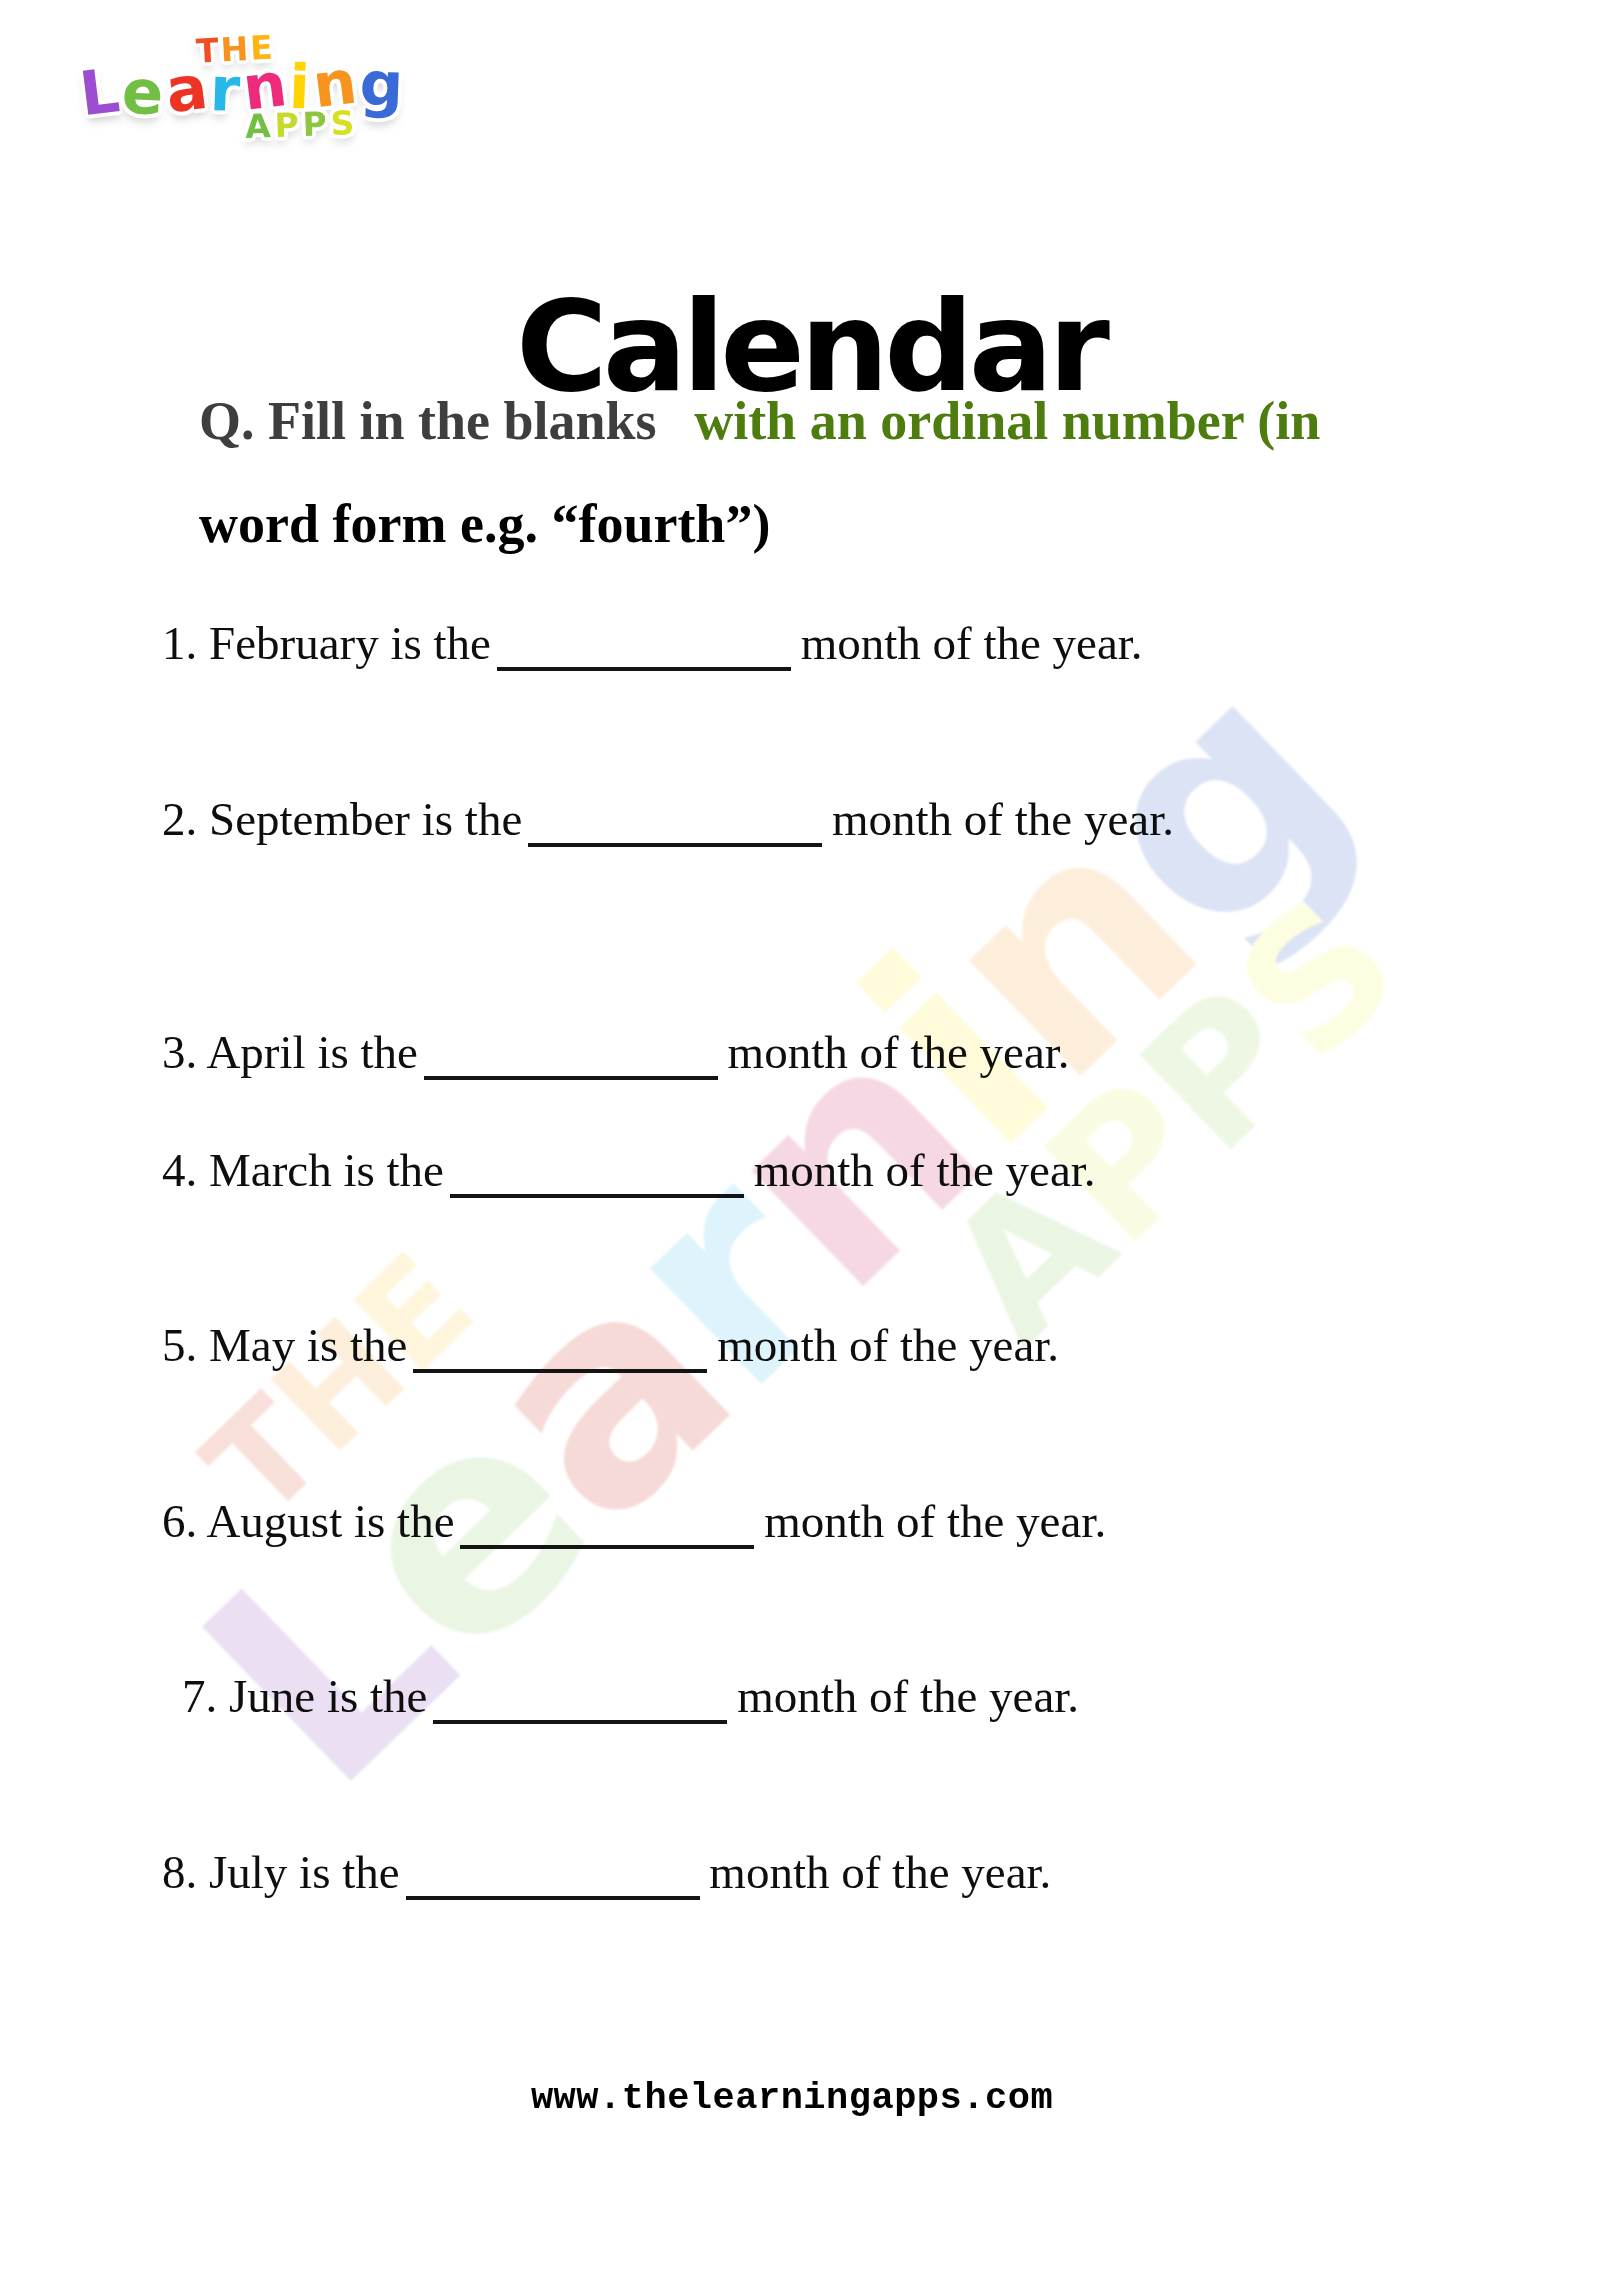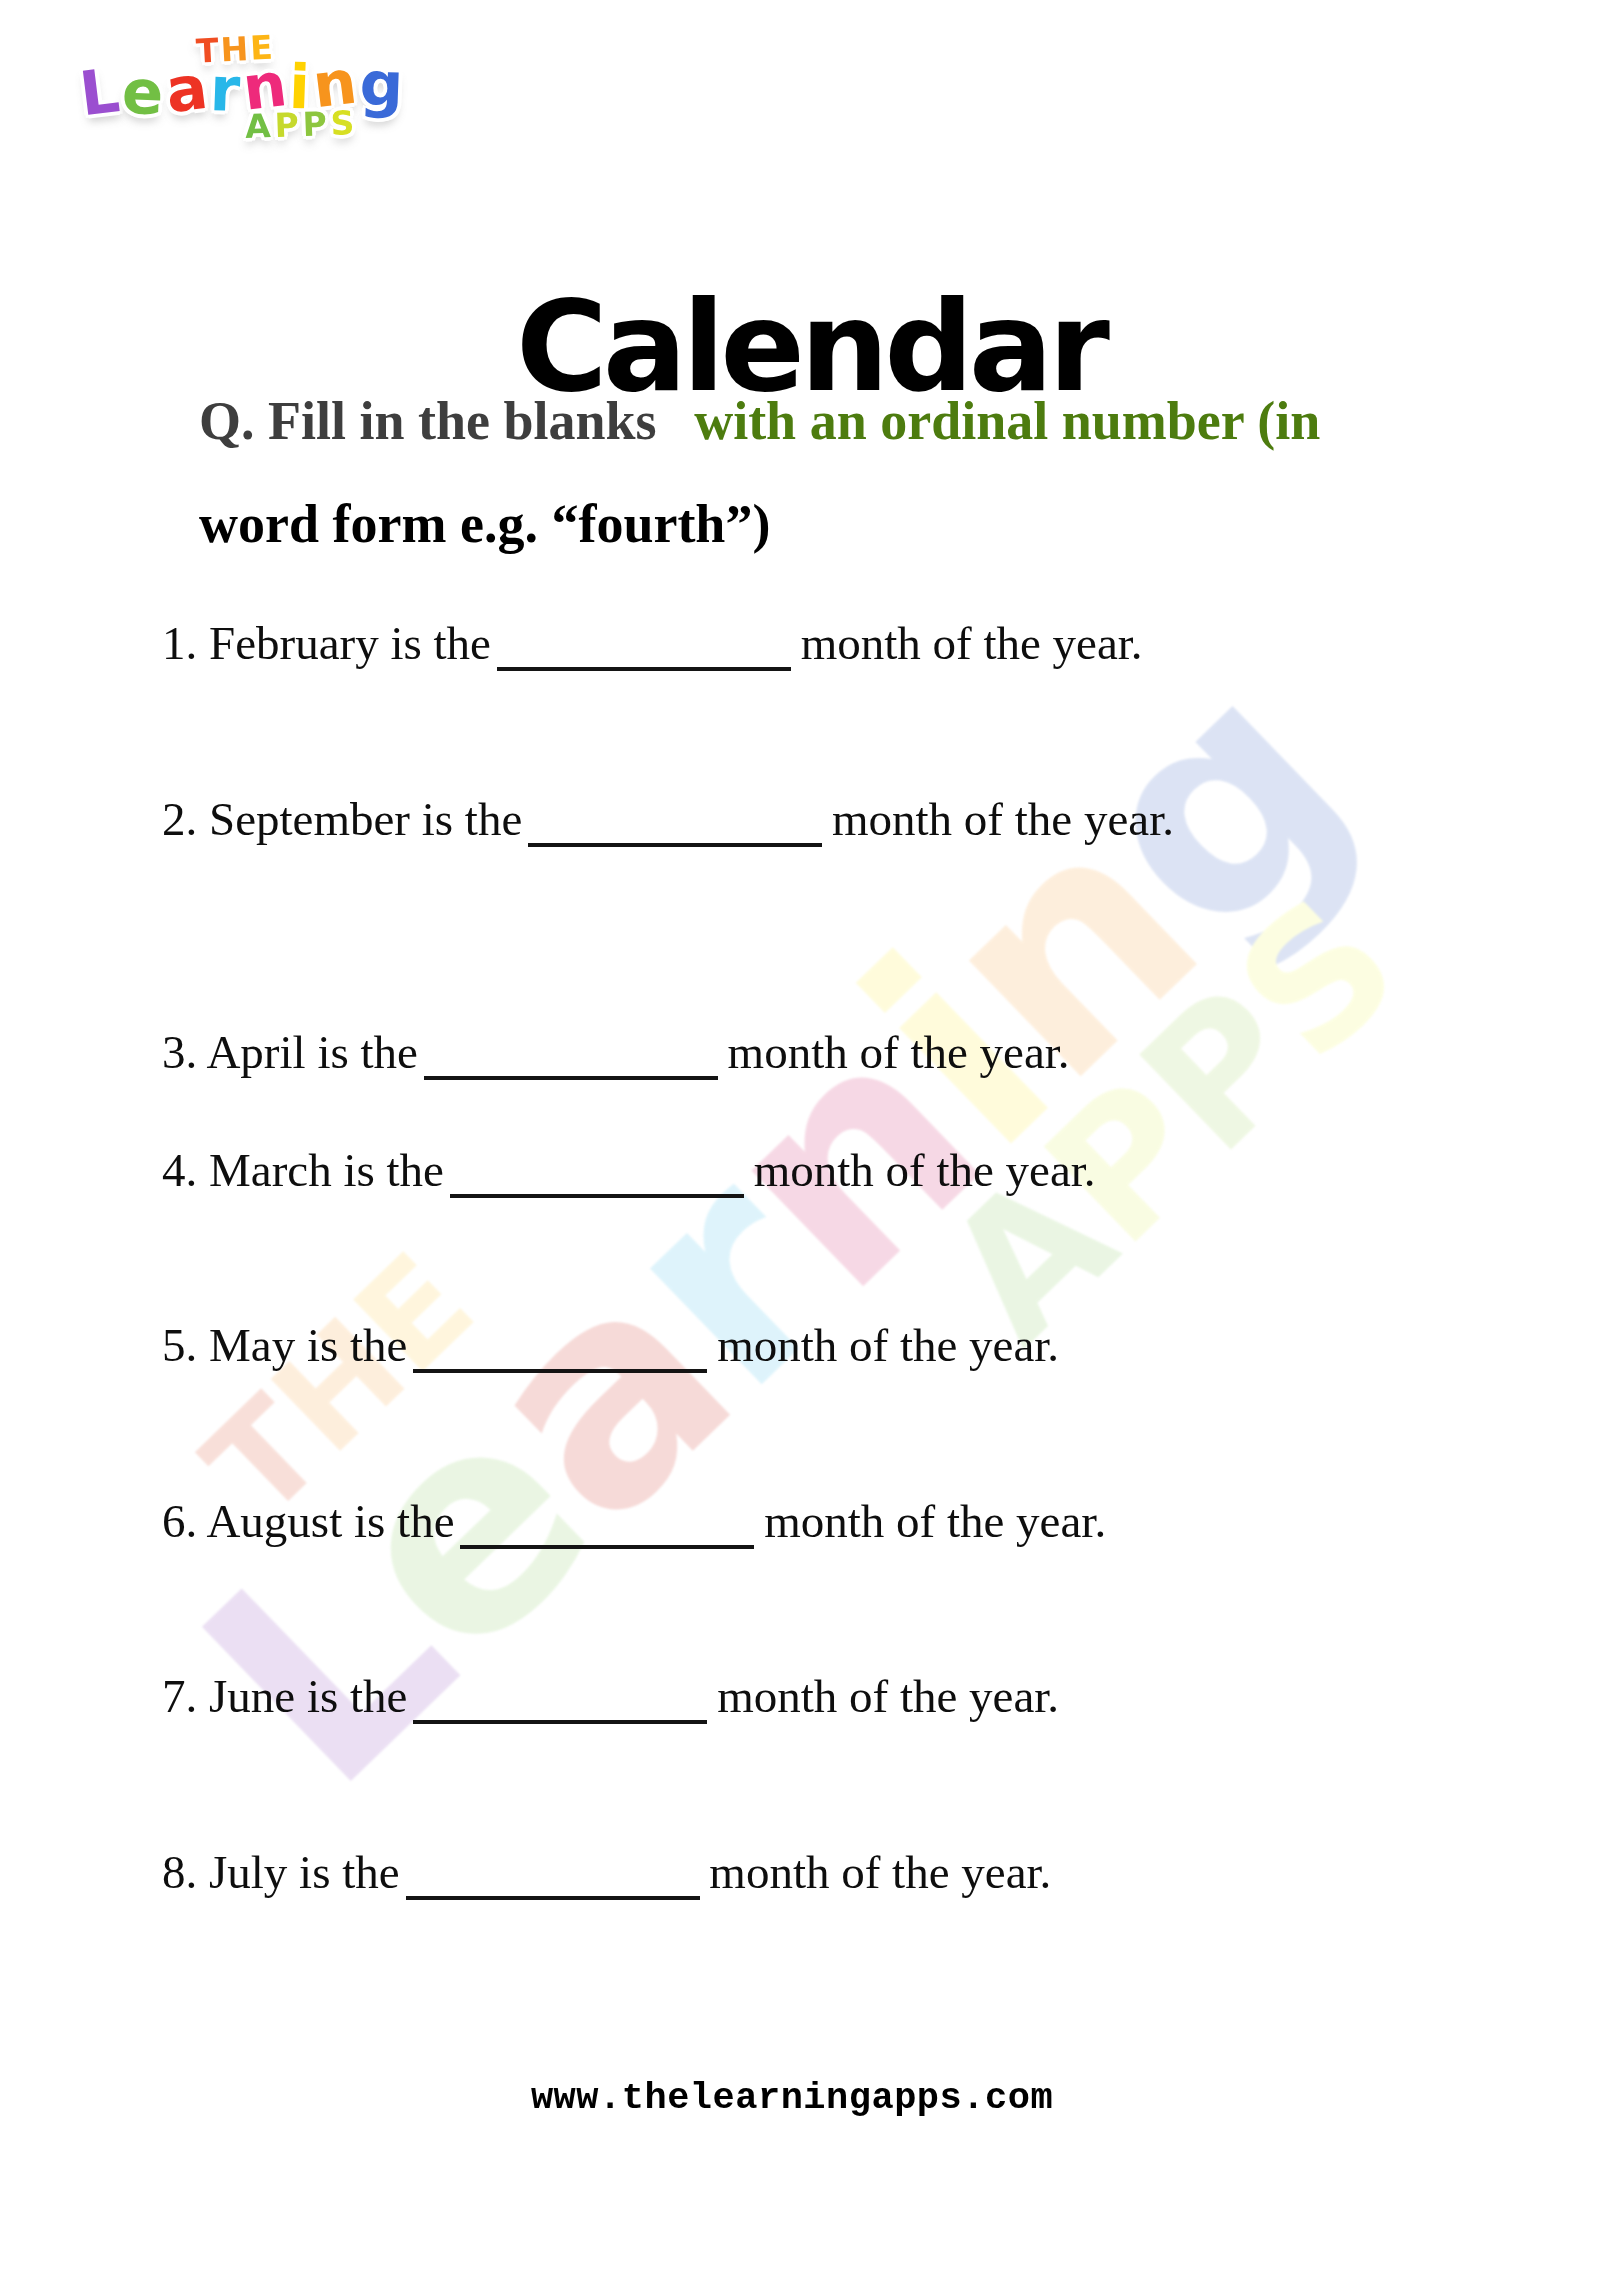--- a/index.html
+++ b/index.html
@@ -74,21 +74,21 @@
     position:absolute; left:162px; margin:0;
     font-size:47px; line-height:1; white-space:nowrap;
     color:#0e0e0e;
   }
   .item:nth-of-type(1) { top:620px;  }
   .item:nth-of-type(2) { top:796px;  }
   .item:nth-of-type(3) { top:1017px;margin-top:12px;  }
   .item:nth-of-type(4) { top:1147px; }
   .item:nth-of-type(5) { top:1322px; }
   .item:nth-of-type(6) { top:1498px; }
-  .item:nth-of-type(7) { top:1673px; }
+  .item:nth-of-type(7) { top:1673px;margin-left:20px; }
   .item:nth-of-type(8) { top:1849px; }
 
   .blank {
     display:inline-block;
     width:294px; height:39px;
     border-bottom:4.9px solid #141414;
     margin:0 9.8px -11.8px 5.9px;
   }
 
   .footer {

